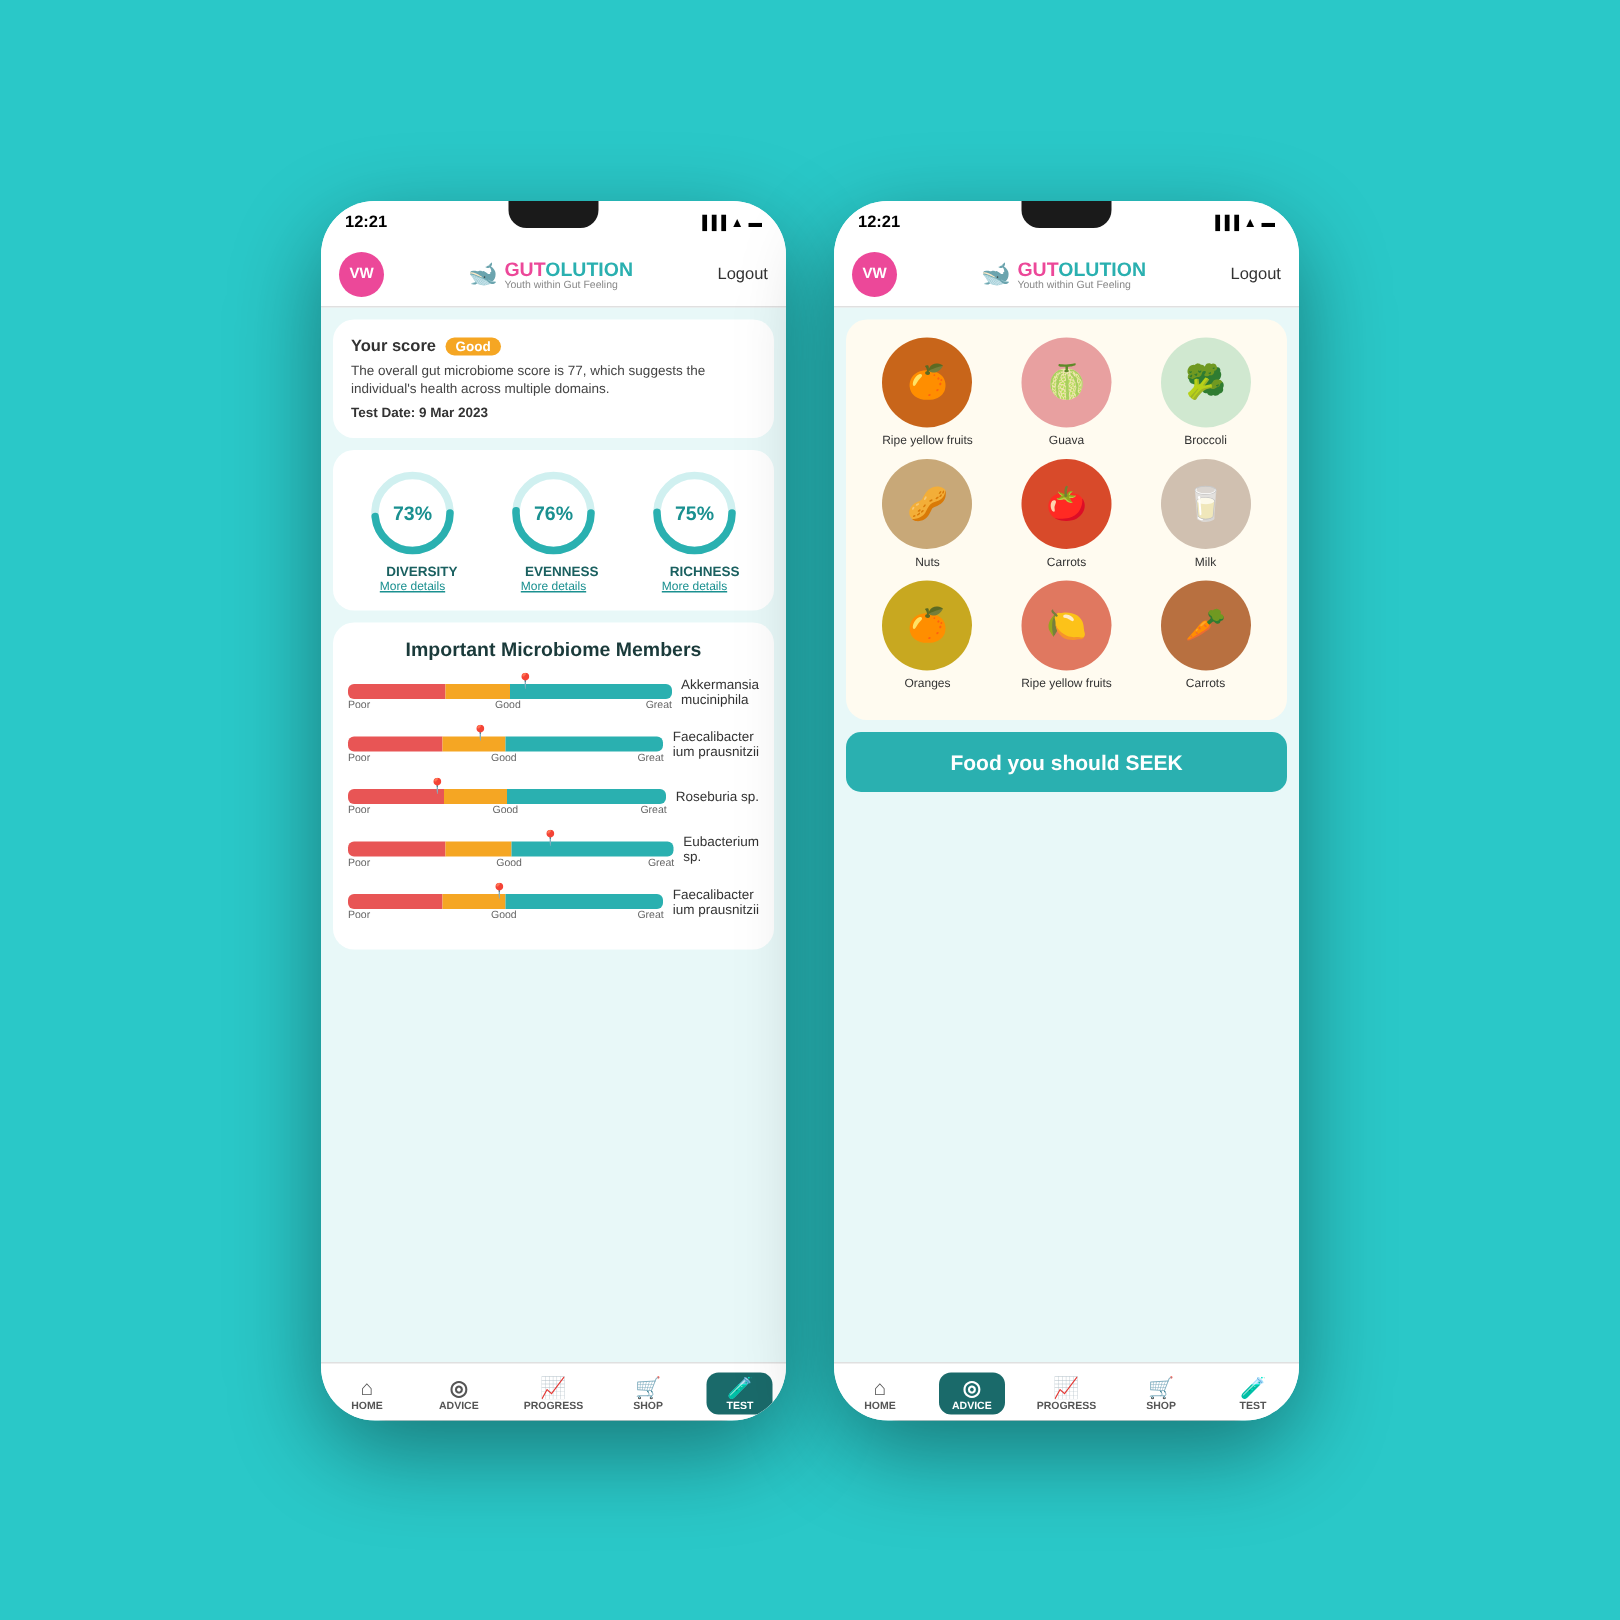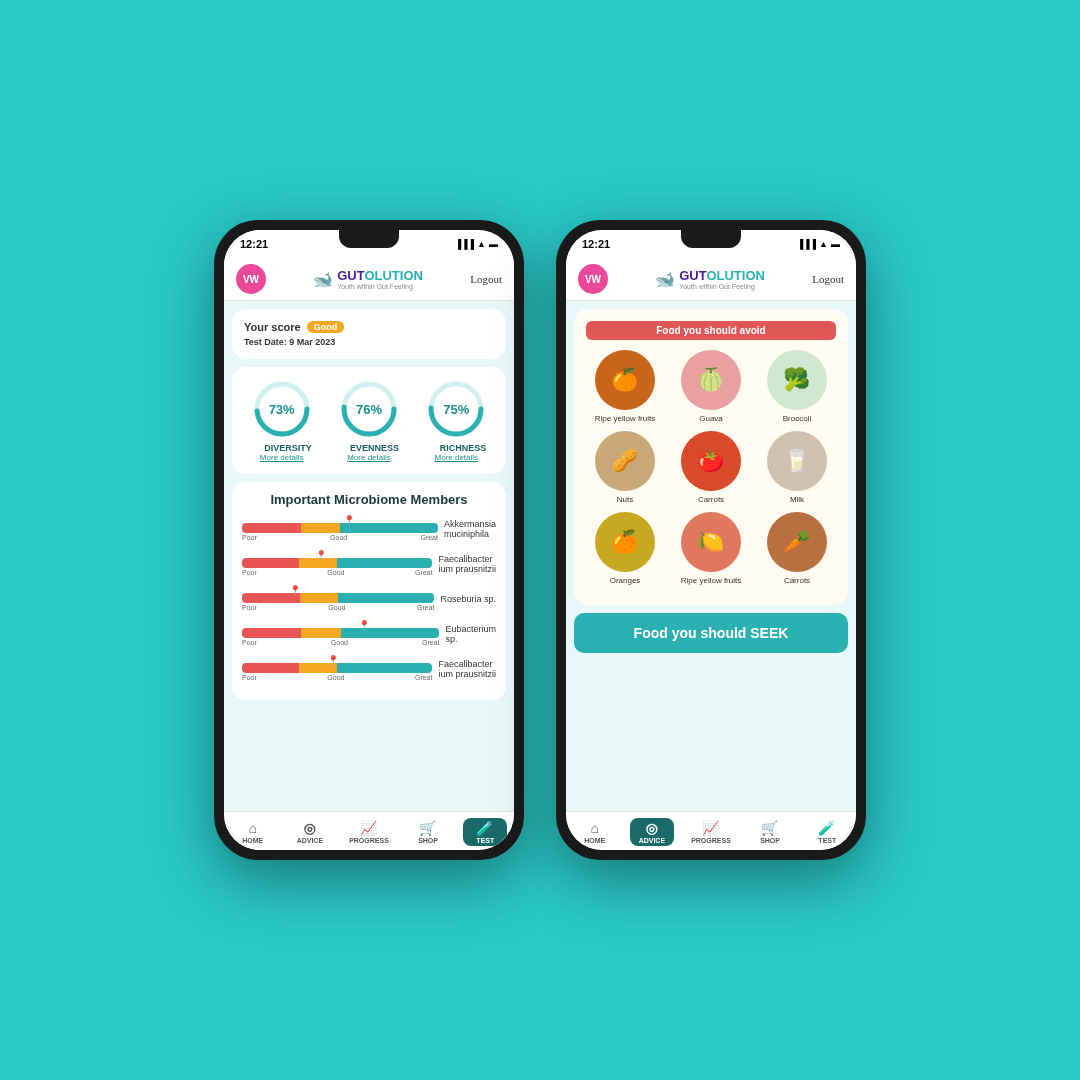--- a/index.html
+++ b/index.html
@@ -13,24 +13,23 @@
       font-family: -apple-system, BlinkMacSystemFont, 'Segoe UI', Arial, sans-serif;
       overflow: hidden;
     }
     .phones-container {
       display: flex;
       gap: 32px;
       align-items: center;
     }
     .phone {
       width: 310px;
-      height: 640px;
+      height: 813px;
       background: #1a1a1a;
       border-radius: 44px;
-      padding: 10px;
       box-shadow: 0 20px 60px rgba(0,0,0,0.4);
       position: relative;
     }
     .phone-screen {
       width: 100%;
       height: 100%;
       background: #e8f8f8;
       border-radius: 36px;
       overflow: hidden;
       display: flex;
@@ -71,23 +70,23 @@
     }
     .avatar-circle {
       width: 30px; height: 30px;
       background: #ec4899;
       border-radius: 50%;
       display: flex; align-items: center; justify-content: center;
       color: #fff; font-size: 10px; font-weight: 700;
     }
     .logo-area { display: flex; align-items: center; gap: 4px; }
     .logo-text { font-size: 13px; font-weight: 800; color: #2ab0b0; }
-    .logo-text span { color: #4c1d95; }
+    .logo-text span { color: #ec4899; }
     .logo-subtitle { font-size: 7px; color: #888; display: block; }
-    .logout-btn { font-size: 11px; color: #333; font-weight: 500; font-family: Liberation Serif, serif; }
+    .logout-btn { font-size: 11px; color: #333; font-weight: 500; }
     .whale-icon { font-size: 16px; }
 
     
     .screen-content {
       flex: 1;
       overflow-y: auto;
       overflow-x: hidden;
       scrollbar-width: none;
     }
     .screen-content::-webkit-scrollbar { display: none; }
@@ -270,20 +269,21 @@
       </div>
 
       <div class="screen-content">
 
         <div class="score-card">
           <div class="score-info">
             <div class="score-title-row">
               <span class="score-label">Your score</span>
               <span class="good-badge">Good</span>
             </div>
+            <p class="score-desc">The overall gut microbiome score is 77, which suggests the individual's health across multiple domains.</p>
             <p class="test-date">Test Date: 9 Mar 2023</p>
           </div>
         </div>
 
         <div class="sub-scores">
           <div class="sub-score-item">
             <div class="sub-circle">
               <svg viewBox="0 0 60 60">
                 <circle cx="30" cy="30" r="25" fill="none" stroke="#d0f0f0" stroke-width="5"></circle>
                 <circle cx="30" cy="30" r="25" fill="none" stroke="#2ab0b0" stroke-width="5" stroke-dasharray="115 157" stroke-dashoffset="39" stroke-linecap="round"></circle>
@@ -473,21 +473,20 @@
             <div class="logo-text"><span>GUT</span>OLUTION</div>
             <span class="logo-subtitle">Youth within Gut Feeling</span>
           </div>
         </div>
         <span class="logout-btn">Logout</span>
       </div>
 
       <div class="screen-content">
 
         <div class="dietary-card">
-          <div class="avoid-badge">Food you should avoid</div>
 
           <div class="food-grid">
 
             <div class="food-item">
               <div class="food-circle fc-orange">🍊</div>
               <div class="food-name">Ripe yellow fruits</div>
             </div>
             <div class="food-item">
               <div class="food-circle fc-pink">🍈</div>
               <div class="food-name">Guava</div>

